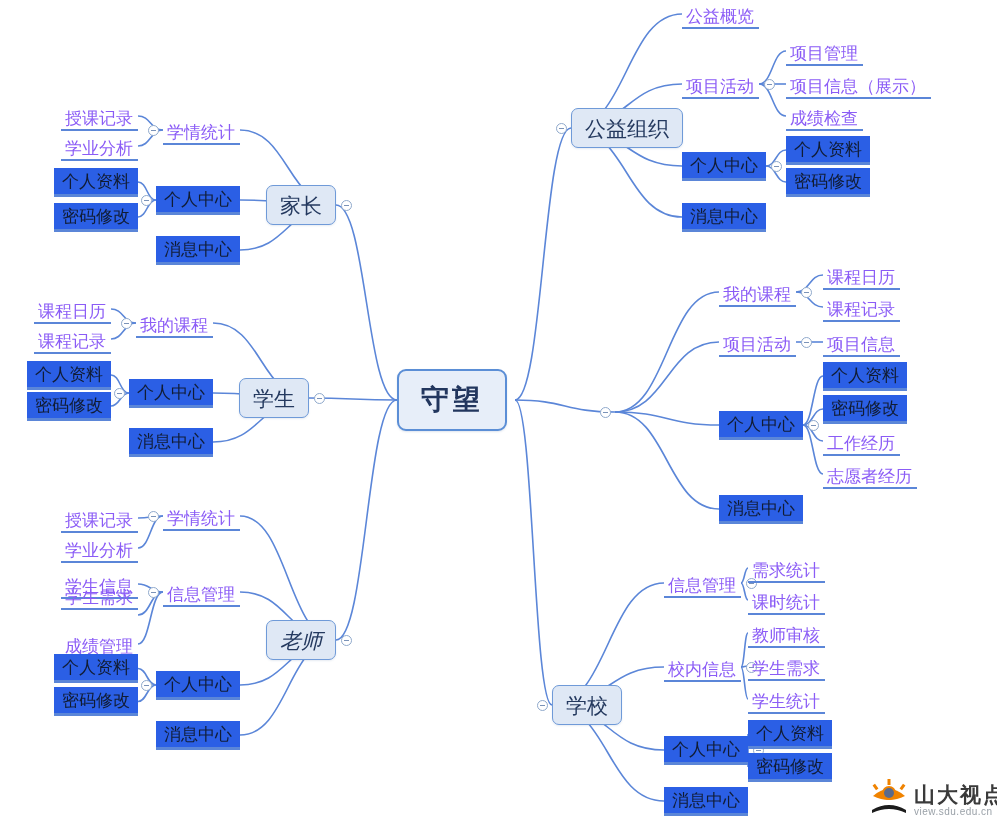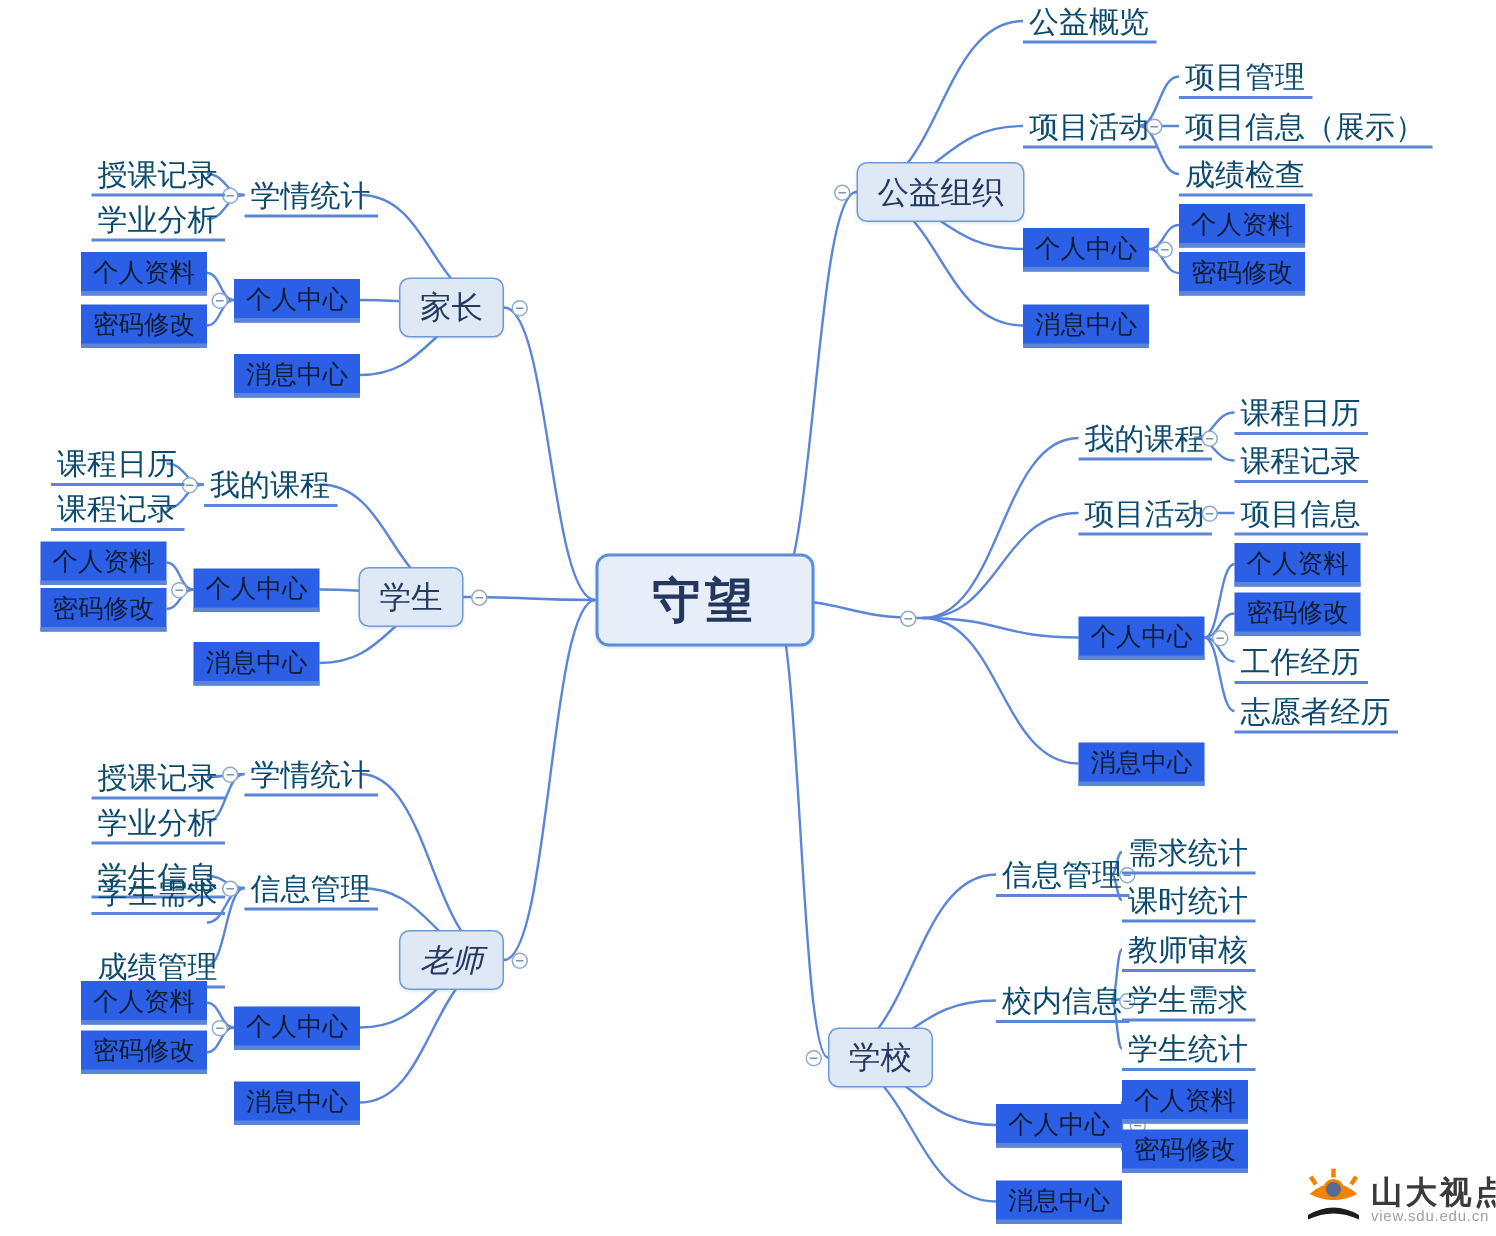--- a/index.html
+++ b/index.html
@@ -36,23 +36,23 @@
     line-height: 1;
     display: flex;
     align-items: center;
   }
 
   
   .node.root {
     border: 2.5px solid #5b8ed6;
     background: #e7eef9;
     border-radius: 9px;
-    padding: 0 36px;
+    padding: 0 22px;
     height: 62px;
-    font-size: 32px;
+    font-size: 28px;
     font-weight: bold;
     color: #22365e;
     letter-spacing: 3px;
     justify-content: center;
     box-shadow: 0 1px 2px rgba(80,110,160,.18);
   }
 
   
   .node.lvl1 {
     border: 1.5px solid #6f9ad8;
@@ -62,22 +62,22 @@
     height: 40px;
     font-size: 21px;
     color: #253köp;
     color: #24395f;
     justify-content: center;
     box-shadow: 0 1px 2px rgba(80,110,160,.14);
   }
 
   
   .node.plain {
-    font-size: 20px;
-    color: #0c4a6e;
+    font-size: 17px;
+    color: #8b5cf6;
     height: 30px;
     padding: 0 5px 0 4px;
     border-bottom: 2.5px solid #5b86d8;
     align-items: flex-end;
     padding-bottom: 2px;
   }
 
   
   .node.hl {
     font-size: 17px;

